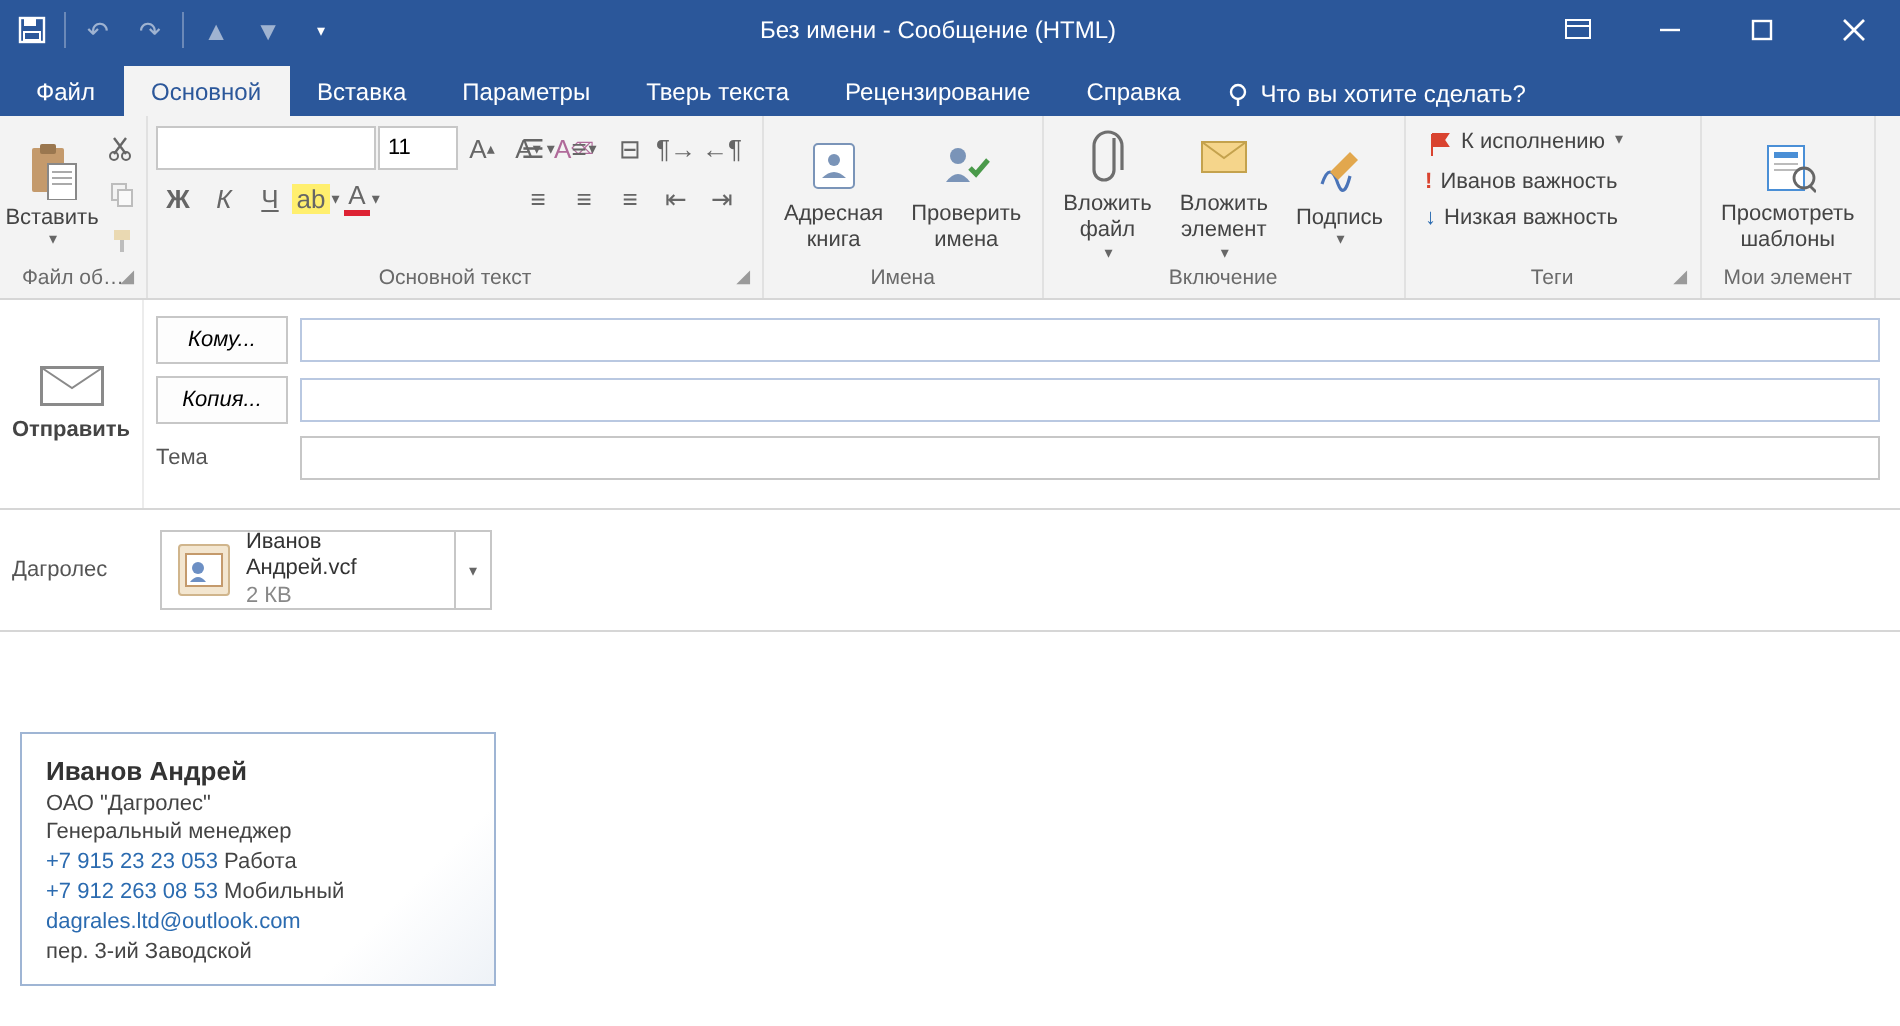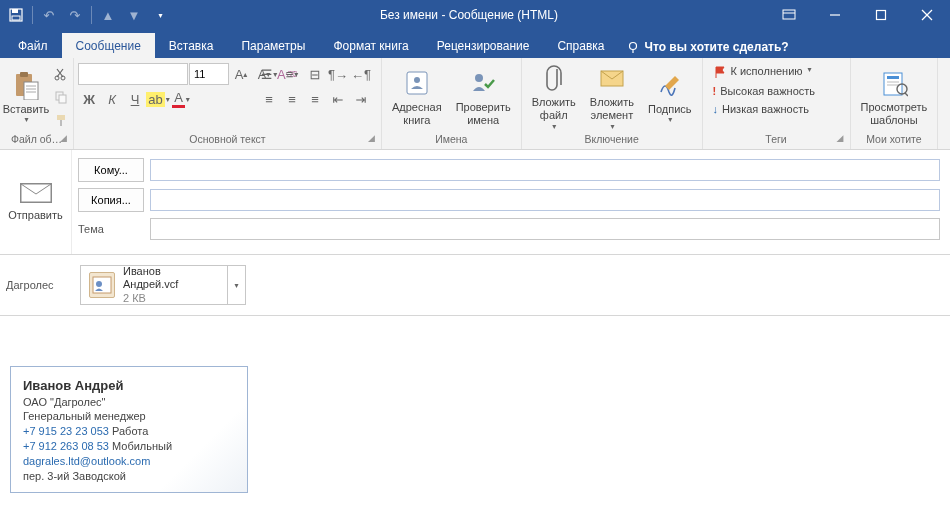--- a/index.html
+++ b/index.html
@@ -8,43 +8,43 @@
   .qat { display: flex; align-items: center; gap: 2px; padding-left: 4px; }
   .qat .btn { width: 24px; height: 24px; display:flex; align-items:center; justify-content:center; color:#fff; font-size:13px; cursor:pointer; }
   .qat .sep { width:1px; height:18px; background:rgba(255,255,255,0.3); margin:0 2px;}
   .title { flex:1; text-align:center; font-size:12px; color:#fff; }
   .winctrl { display:flex; }
   .winctrl .btn { width:46px; height:30px; display:flex; align-items:center; justify-content:center; color:#fff; cursor:pointer; font-size:12px;}
   .tabs { height:28px; background:#2b579a; display:flex; align-items:flex-end; padding:0 4px;}
   .tab { padding: 6px 14px 5px; font-size:12px; color:#fff; cursor:pointer;}
   .tab.file { color:#fff;}
   .tab.active { background:#f3f3f3; color:#2b579a;}
-  .tell { display:flex; align-items:center; gap:4px; color:#fff; padding:0 8px 4px; font-size:12px; cursor:text;font-weight:bold;}
+  .tell { display:flex; align-items:center; gap:4px; color:#fff; padding:0 8px 4px; font-size:12px; cursor:text;}
   .ribbon { height:92px; background:#f3f3f3; border-bottom:1px solid #d6d6d6; display:flex; }
   .group { border-right:1px solid #e1e1e1; display:flex; flex-direction:column; padding:2px 4px 0; }
   .group-body { flex:1; display:flex; align-items:center; gap:2px;}
   .group-label { height:16px; font-size:10.5px; color:#6a6a6a; text-align:center; position:relative;}
   .group-label .dl { position:absolute; right:2px; top:0; font-size:9px; color:#9a9a9a; cursor:pointer;}
   .vbtn { display:flex; flex-direction:column; align-items:center; justify-content:center; padding:2px 6px; cursor:pointer; min-width:44px; font-size:11px; color:#444; text-align:center; line-height:1.15;}
   .vbtn .ic { width:32px; height:32px; display:flex; align-items:center; justify-content:center; font-size:24px; margin-bottom:2px;}
   .hbtn { display:flex; gap:4px; padding:2px 4px; cursor:pointer; font-size:11px; color:#444;}
   .smallbtn { width:22px; height:22px; display:flex; align-items:center; justify-content:center; cursor:pointer; color:#666; font-size:13px;}
   .col { display:flex; flex-direction:column; gap:1px;}
   .row { display:flex; gap:1px;}
   .fontname { width:110px; height:22px; border:1px solid #c7c7c7; background:#fff; font-size:11px; padding:0 4px; }
   .fontsize { width:40px; height:22px; border:1px solid #c7c7c7; background:#fff; font-size:11px; padding:0 4px;}
   .caret { font-size:8px; color:#666; margin-left:1px;}
   .compose { display:flex; border-bottom:1px solid #d6d6d6;}
   .sendcol { width:72px; border-right:1px solid #ececec; display:flex; flex-direction:column; align-items:center; justify-content:center; gap:6px; padding:14px 0;}
   .sendicon { width:32px; height:20px; border:1px solid #8a8a8a; position:relative;}
   .sendicon:before { content:""; position:absolute; left:0; right:0; top:0; border-top:10px solid transparent; }
-  .sendlabel { font-size:11px; color:#444;}
+  .sendlabel { font-size:11px; color:#444;font-weight:bold;}
   .fields { flex:1; padding:8px 10px 8px 6px;}
   .fieldrow { display:flex; align-items:center; gap:6px; margin-bottom:6px;}
-  .fieldbtn { width:66px; height:24px; border:1px solid #c7c7c7; background:#fdfdfd; font-size:11px; cursor:pointer; display:flex; align-items:center; justify-content:center;}
+  .fieldbtn { width:66px; height:24px; border:1px solid #c7c7c7; background:#fdfdfd; font-size:11px; cursor:pointer; display:flex; align-items:center; justify-content:center;font-style:italic;}
   .fieldlabel { width:66px; font-size:11px; color:#555;}
   .fieldinput { flex:1; height:22px; border:1px solid #b9c8e1; background:#fff; padding:0 4px;}
   .fieldinput.subject { border:1px solid #c7c7c7;}
   .attachrow { display:flex; align-items:center; gap:8px; padding:10px 10px 10px 78px; border-bottom:1px solid #d6d6d6;}
   .attachlabel { font-size:11px; color:#555; width:66px; margin-left:-72px; padding-left:0;}
   .attachwrap { display:flex; align-items:center;}
   .attachbox { width:148px; height:40px; border:1px solid #c7c7c7; display:flex; align-items:center; gap:8px; padding:0 8px; background:#fff;}
   .attachicon { width:26px; height:26px; background:#f3e6d0; border:1px solid #d0b58c; border-radius:2px; display:flex; align-items:center; justify-content:center; font-size:15px;}
   .attachtext { font-size:11px; line-height:1.2;}
   .attachsize { color:#888;}
@@ -99,24 +99,24 @@
       <svg width="12" height="12">
           <line x1="1" y1="1" x2="11" y2="11" stroke="#fff" stroke-width="1.3"></line>
           <line x1="11" y1="1" x2="1" y2="11" stroke="#fff" stroke-width="1.3"></line>
         </svg>
     </div>
   </div>
 </div>
 
 <div class="tabs">
   <div class="tab file">Файл</div>
-  <div class="tab active">Сообщение</div>
+  <div class="tab active">Основной</div>
   <div class="tab">Вставка</div>
   <div class="tab">Параметры</div>
-  <div class="tab">Формат книга</div>
+  <div class="tab">Тверь текста</div>
   <div class="tab">Рецензирование</div>
   <div class="tab">Справка</div>
   <div class="tell">
     <svg width="14" height="14">
         <circle cx="7" cy="6" r="3.5" fill="none" stroke="#fff" stroke-width="1.2"></circle>
         <line x1="7" y1="10" x2="7" y2="13" stroke="#fff" stroke-width="1.2"></line>
       </svg>
     <span>Что вы хотите сделать?</span>
   </div>
 </div>
@@ -275,21 +275,21 @@
     <div class="group-body" style="flex-direction:column; align-items:flex-start; gap:2px; padding:3px 2px">
       <div class="hbtn">
         <svg width="14" height="14">
             <path d="M3 2 v11 M3 2 h8 l-2 3 l2 3 h-8" fill="#d9432f" stroke="#d9432f"></path>
           </svg>
         <span>К исполнению</span>
           <span class="caret">▾</span>
       </div>
       <div class="hbtn">
         <span style="color:#d9432f; font-weight:700">!</span>
-        <span>Высокая важность</span>
+        <span>Иванов важность</span>
       </div>
       <div class="hbtn">
         <span style="color:#2b6bb0; font-weight:700">↓</span>
         <span>Низкая важность</span>
       </div>
     </div>
     <div class="group-label"><span>Теги</span><span class="dl">◢</span></div>
   </div>
 
   <div class="group">
@@ -302,21 +302,21 @@
               <line x1="7" y1="13" x2="19" y2="13" stroke="#bbb"></line>
               <line x1="7" y1="16" x2="19" y2="16" stroke="#bbb"></line>
               <circle cx="22" cy="20" r="5" fill="none" stroke="#666" stroke-width="1.4"></circle>
               <line x1="25" y1="24" x2="28" y2="27" stroke="#666" stroke-width="1.4"></line>
             </svg>
         </div>
         <span style="white-space:pre">Просмотреть
 шаблоны</span>
       </div>
     </div>
-    <div class="group-label">Мои хотите</div>
+    <div class="group-label">Мои элемент</div>
   </div>
 </div>
 
 <div class="compose">
   <div class="sendcol">
     <div class="sendicon">
       <svg width="32" height="20" style="position:absolute;top:-1px;left:-1px">
           <rect x="1" y="1" width="30" height="18" fill="#fff" stroke="#8a8a8a"></rect>
           <path d="M1 1 l15 10 l15 -10" fill="none" stroke="#8a8a8a"></path>
         </svg>

